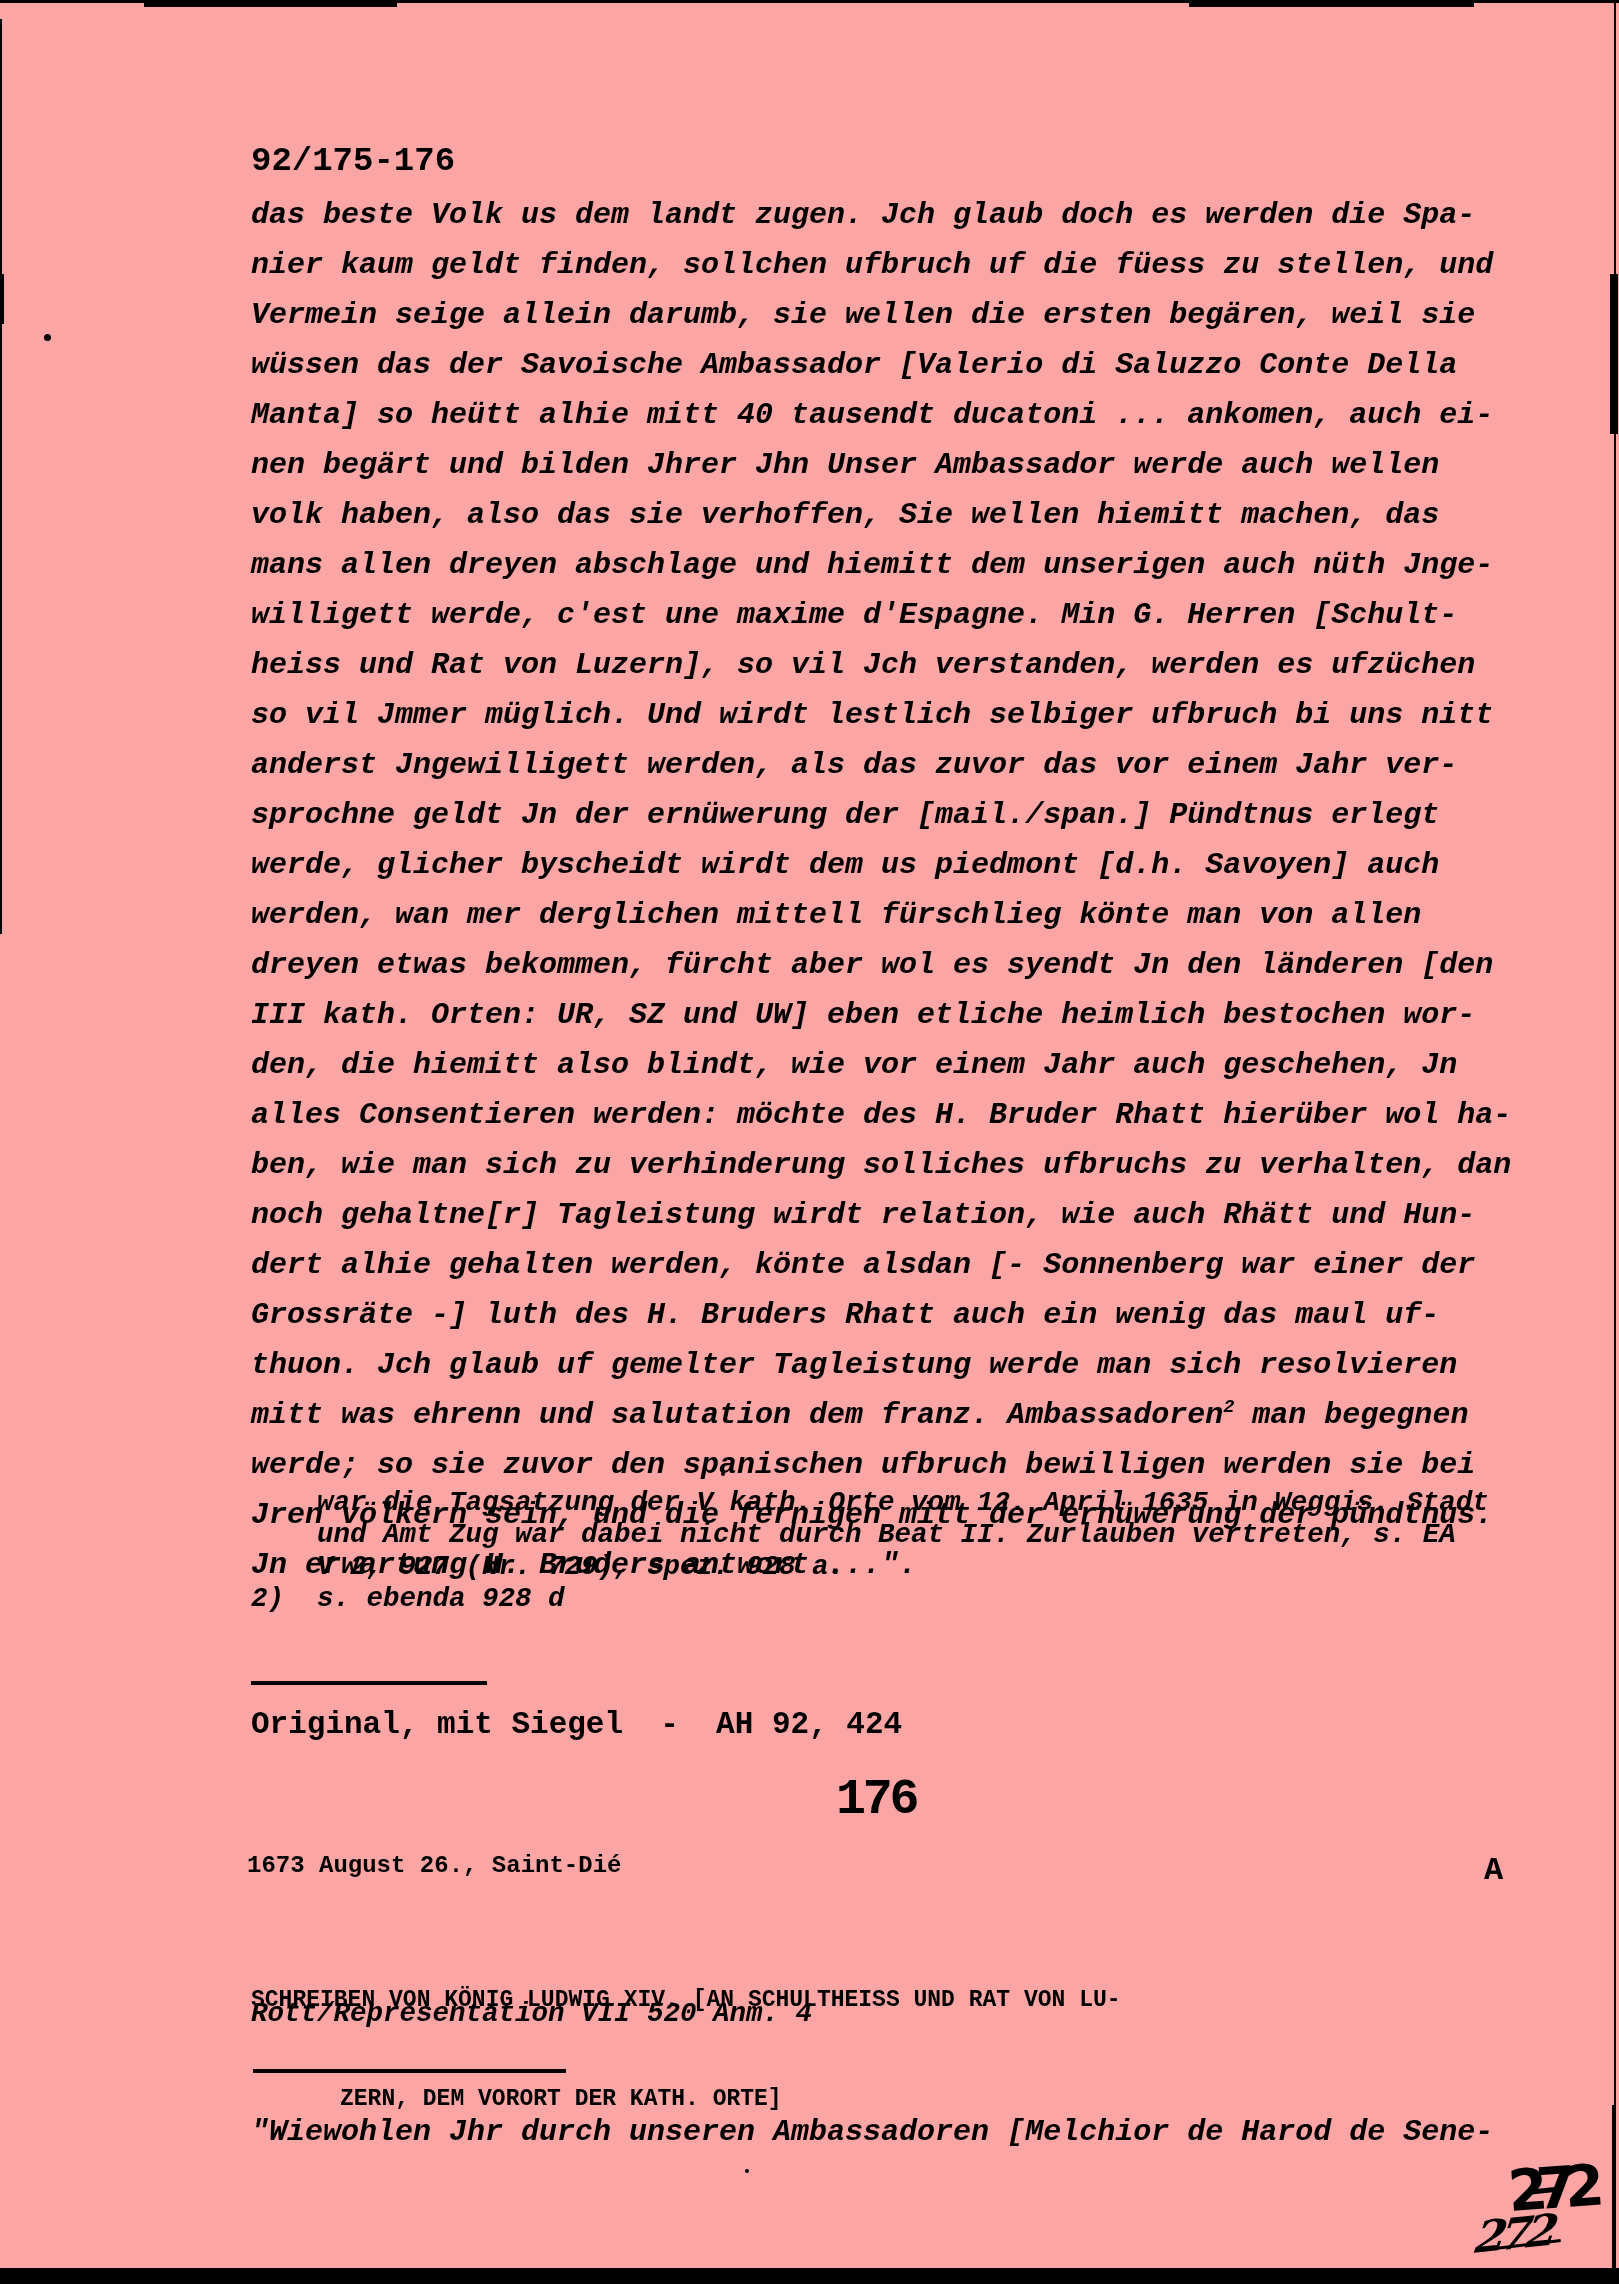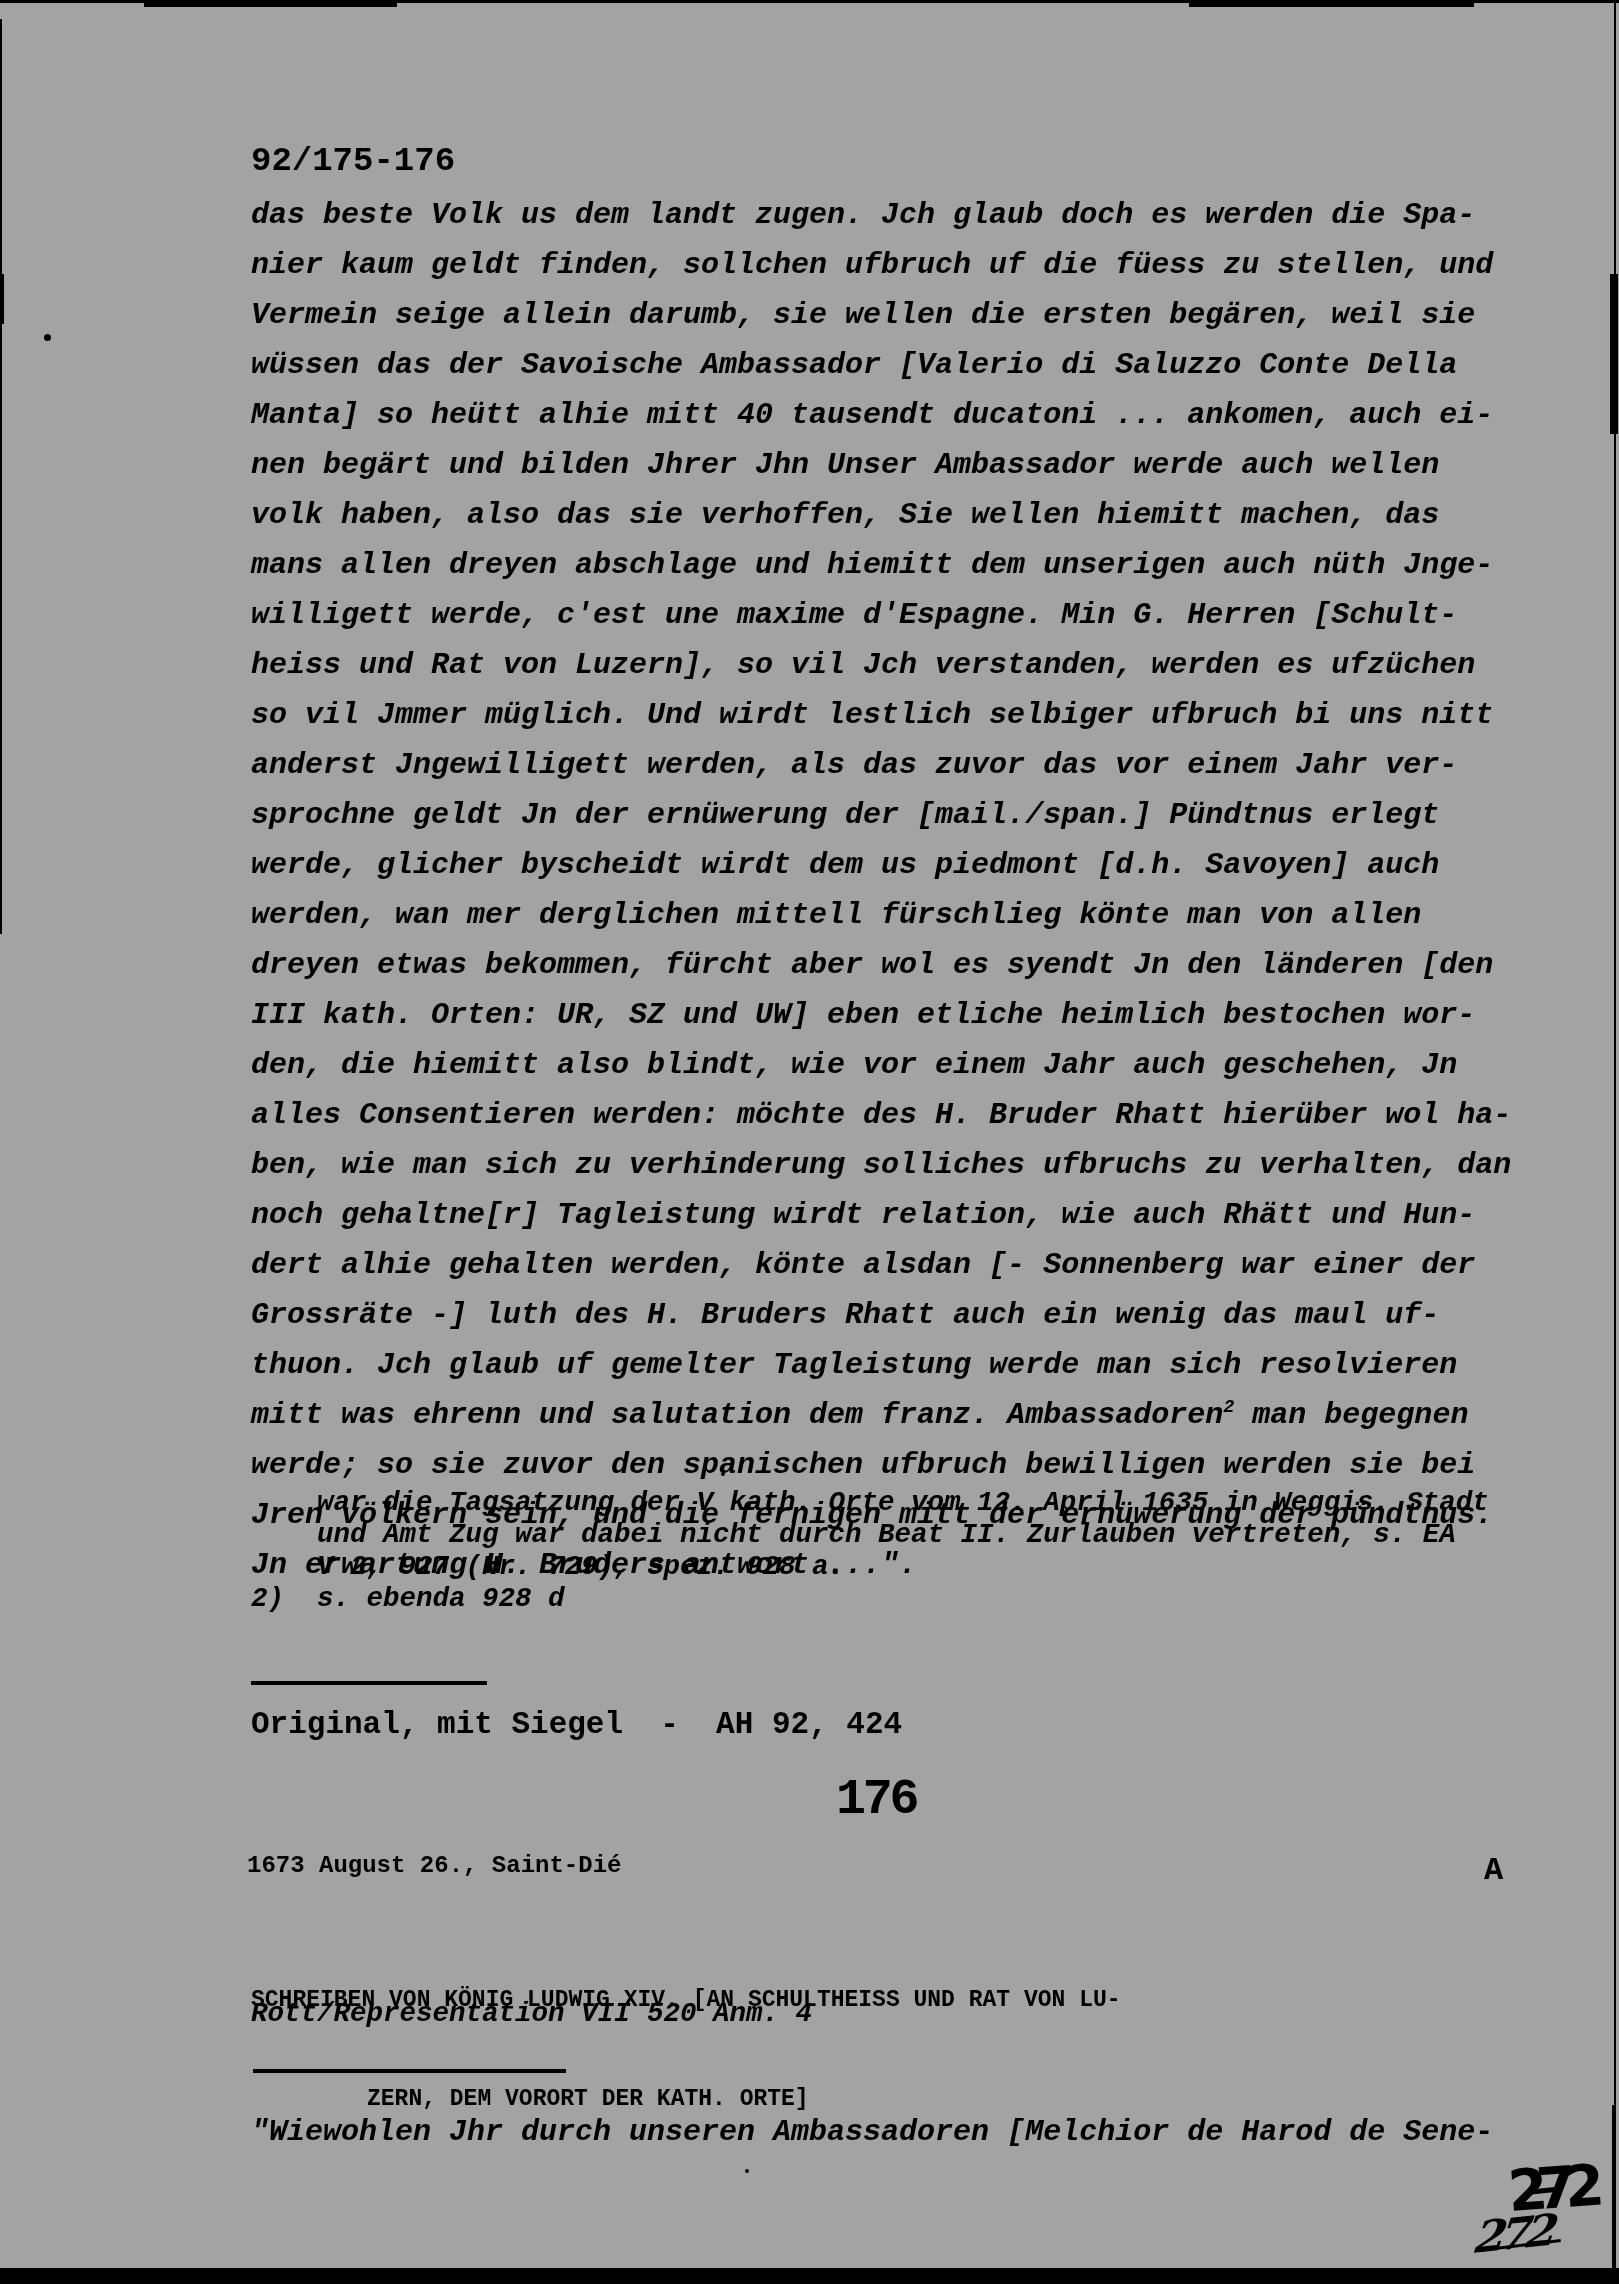--- a/index.html
+++ b/index.html
@@ -1,36 +1,36 @@
 <!DOCTYPE html>
 <html style="font-size:13px"><head>
 <meta charset="utf-8">
 <style>
   html,body{margin:0;padding:0;background:#777;}
   .page{
     position:relative;
     width:1619px;height:2284px;
-    background:#a3a3a3;
+    background:#fca5a5;
     overflow:hidden;
     font-family:"Liberation Mono","DejaVu Sans Mono",monospace;
     color:#000;
   }
   .abs{position:absolute;white-space:pre;}
   
   .page-ref{left:251px;top:142px;font-size:34px;font-weight:bold;}
   .body-block{left:251px;top:190px;font-size:30px;line-height:50px;font-style:italic;font-weight:600;}
   .body-block .b{font-weight:900;}
   .body-block sup{font-size:0.62em;vertical-align:super;line-height:0;}
   .fnotes{left:251px;top:1487px;font-size:27.5px;line-height:32px;font-style:italic;font-weight:600;}
   .provenance{left:251px;top:1707px;font-size:31px;font-weight:bold;}
   .entry-no{left:836px;top:1775px;font-size:50px;line-height:50px;letter-spacing:-3.2px;font-weight:bold;}
   .dateline{left:247px;top:1852px;font-size:24px;font-weight:bold;text-align:right;}
   .corner-a{left:1484px;top:1852px;font-size:32px;font-weight:bold;}
   .title-block{left:251px;top:1918px;font-size:23px;line-height:33px;font-weight:bold;}
-  .title-l2{margin-left:116px;}
+  .title-l2{margin-left:89px;}
   .ref-line{left:251px;top:1998px;font-size:27.5px;font-style:italic;font-weight:600;}
   .quote-line{left:251px;top:2115px;font-size:30px;font-style:italic;font-weight:600;}
   
   .hw-bold{
     left:1508px;top:2160px;font-size:57px;line-height:57px;
     font-family:"DejaVu Sans",sans-serif;font-weight:800;letter-spacing:-11.3px;
     transform:rotate(-4deg);
   }
   .hw-cursive{
     left:1477px;top:2212px;font-size:44px;line-height:44px;

